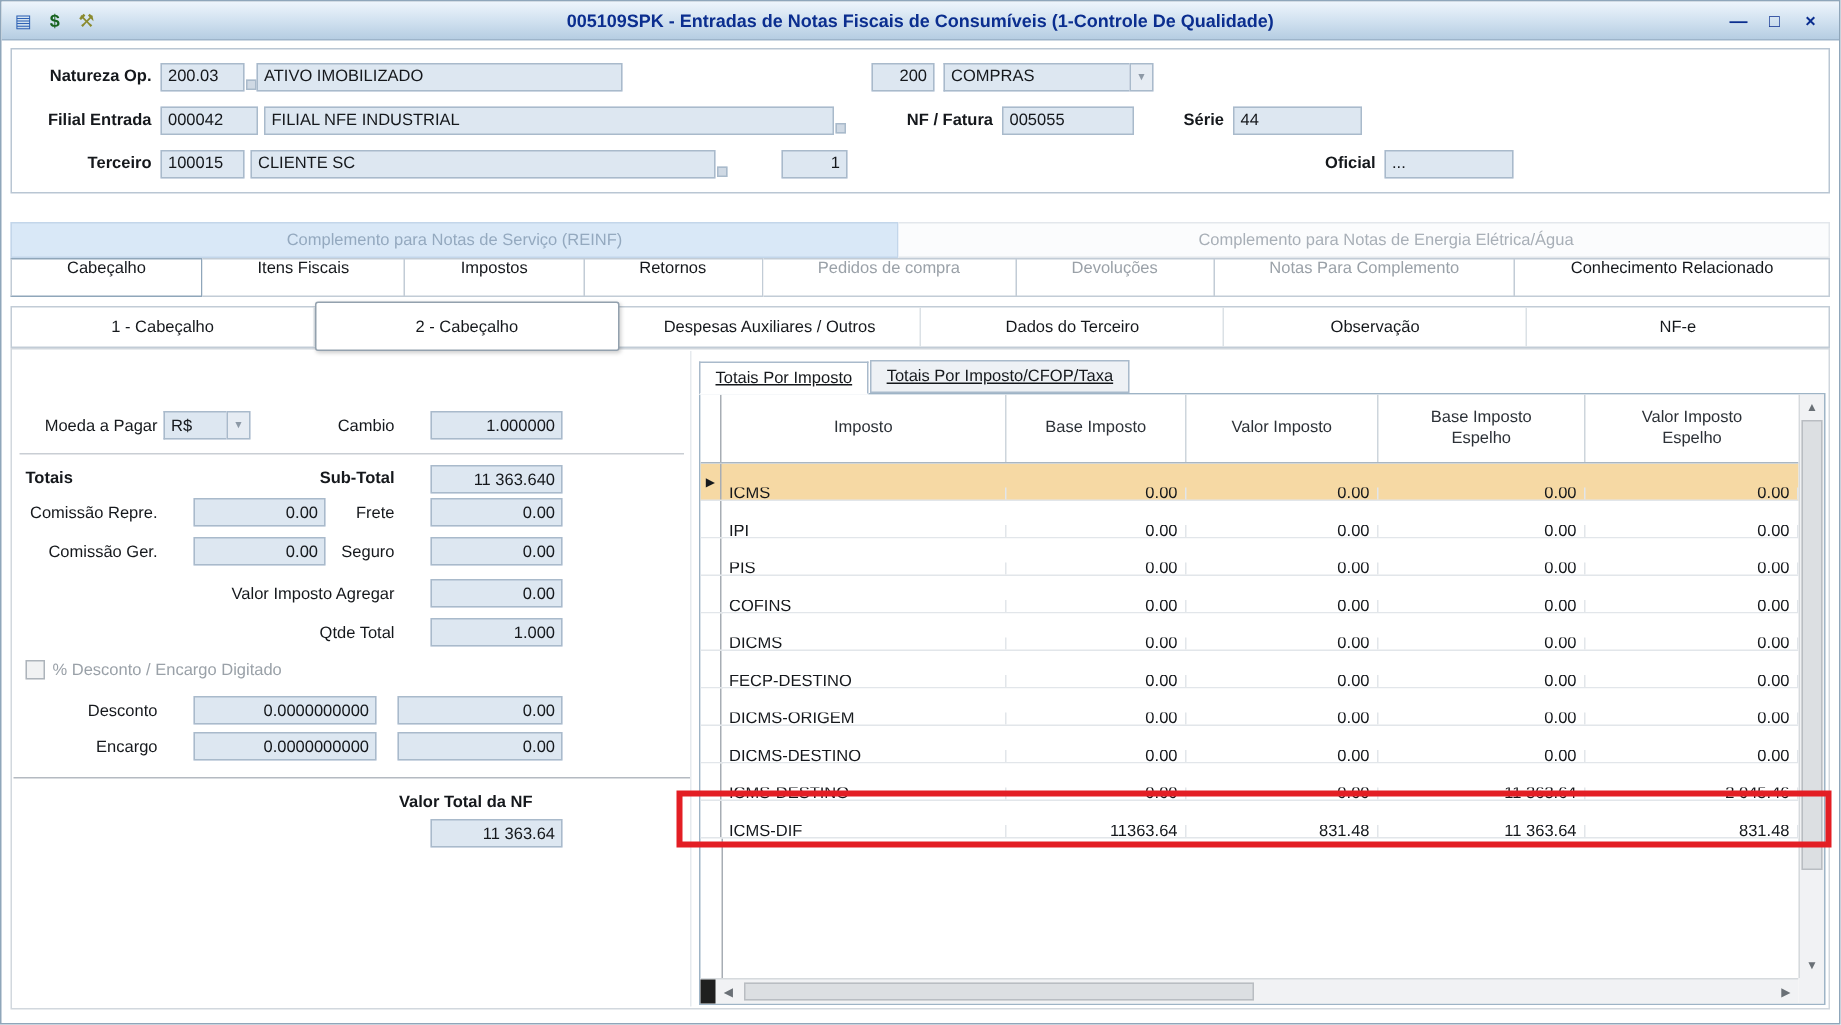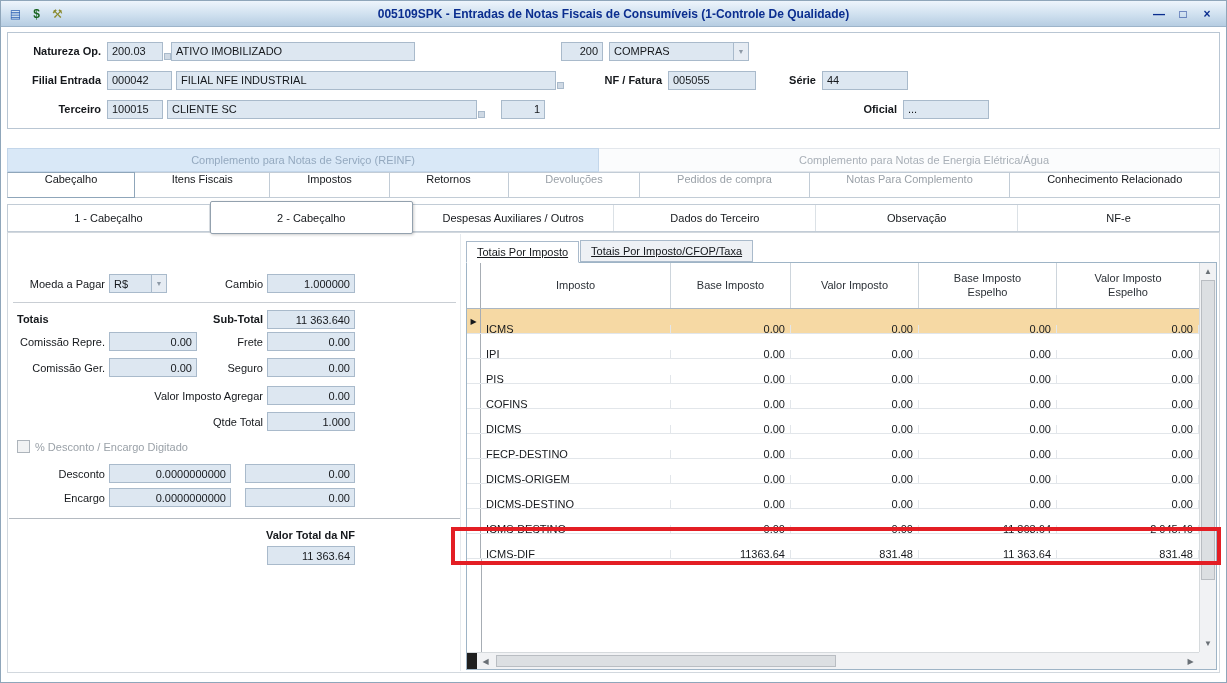--- a/index.html
+++ b/index.html
@@ -17,21 +17,21 @@
   .tbi.wrench { color:#8a8a2e; }
   .tb-title { position:absolute; left:0; right:0; text-align:center; font-weight:bold; font-size:12px; color:#0b2e8f; }
   .tb-ctrls { margin-left:auto; display:flex; gap:2px; padding-right:8px; z-index:2; }
   .wc { width:22px; height:18px; display:flex; align-items:center; justify-content:center; color:#0b2e8f; font-weight:bold; font-size:12px; }
 
   
   .hdr { position:absolute; left:6px; top:31px; width:1213px; height:97px; border:1px solid #b9c6d3; background:#fff; }
   .frow { position:absolute; left:7px; right:7px; height:20px; display:flex; align-items:center; }
   .lbl { font-weight:bold; text-align:right; padding-right:6px; white-space:nowrap; }
   .fld { background:#dde7f1; border:1px solid #a9bacb; height:19px; display:flex; align-items:center; padding:0 4px; overflow:hidden; white-space:nowrap; }
-  .fld.num { justify-content:flex-end; }
+  .fld.num { justify-content:flex-end;margin-left:20px; }
   .notch { width:7px; height:7px; background:#cfd9e4; border:1px solid #a9bacb; align-self:flex-end; margin:0 0 1px 1px; }
   .combo { display:flex; height:19px; }
   .combo .cval { flex:1; background:#dde7f1; border:1px solid #a9bacb; border-right:none; display:flex; align-items:center; padding:0 4px; overflow:hidden; white-space:nowrap; }
   .combo .carw { width:16px; background:#e6ecf3; border:1px solid #a9bacb; color:#8d99a6; font-size:7px; display:flex; align-items:center; justify-content:center; }
 
   
   .cstrip { position:absolute; left:6px; top:147px; width:1213px; height:24px; display:flex; }
   .cstrip .ctab { flex:1; display:flex; align-items:center; justify-content:center; white-space:nowrap; }
   .cstrip div:nth-of-type(1) { background:#d9e8f7; border:1px solid #c3d6ea; color:#94a9bf; }
   .cstrip div:nth-of-type(2) { background:#fbfcfd; border:1px solid #e3e7ec; border-left:none; color:#a8afb7;padding-left:30px; }
@@ -183,24 +183,24 @@
       <div class="mtab normal">
         <span>Itens Fiscais</span>
       </div>
       <div class="mtab normal">
         <span>Impostos</span>
       </div>
       <div class="mtab normal">
         <span>Retornos</span>
       </div>
       <div class="mtab disabled">
+        <span>Pedidos de compra</span>
+      </div>
+      <div class="mtab disabled">
         <span>Devoluções</span>
-      </div>
-      <div class="mtab disabled">
-        <span>Pedidos de compra</span>
       </div>
       <div class="mtab disabled">
         <span>Notas Para Complemento</span>
       </div>
       <div class="mtab normal">
         <span>Conhecimento Relacionado</span>
       </div>
     </div>
 
   <div class="stabs">

